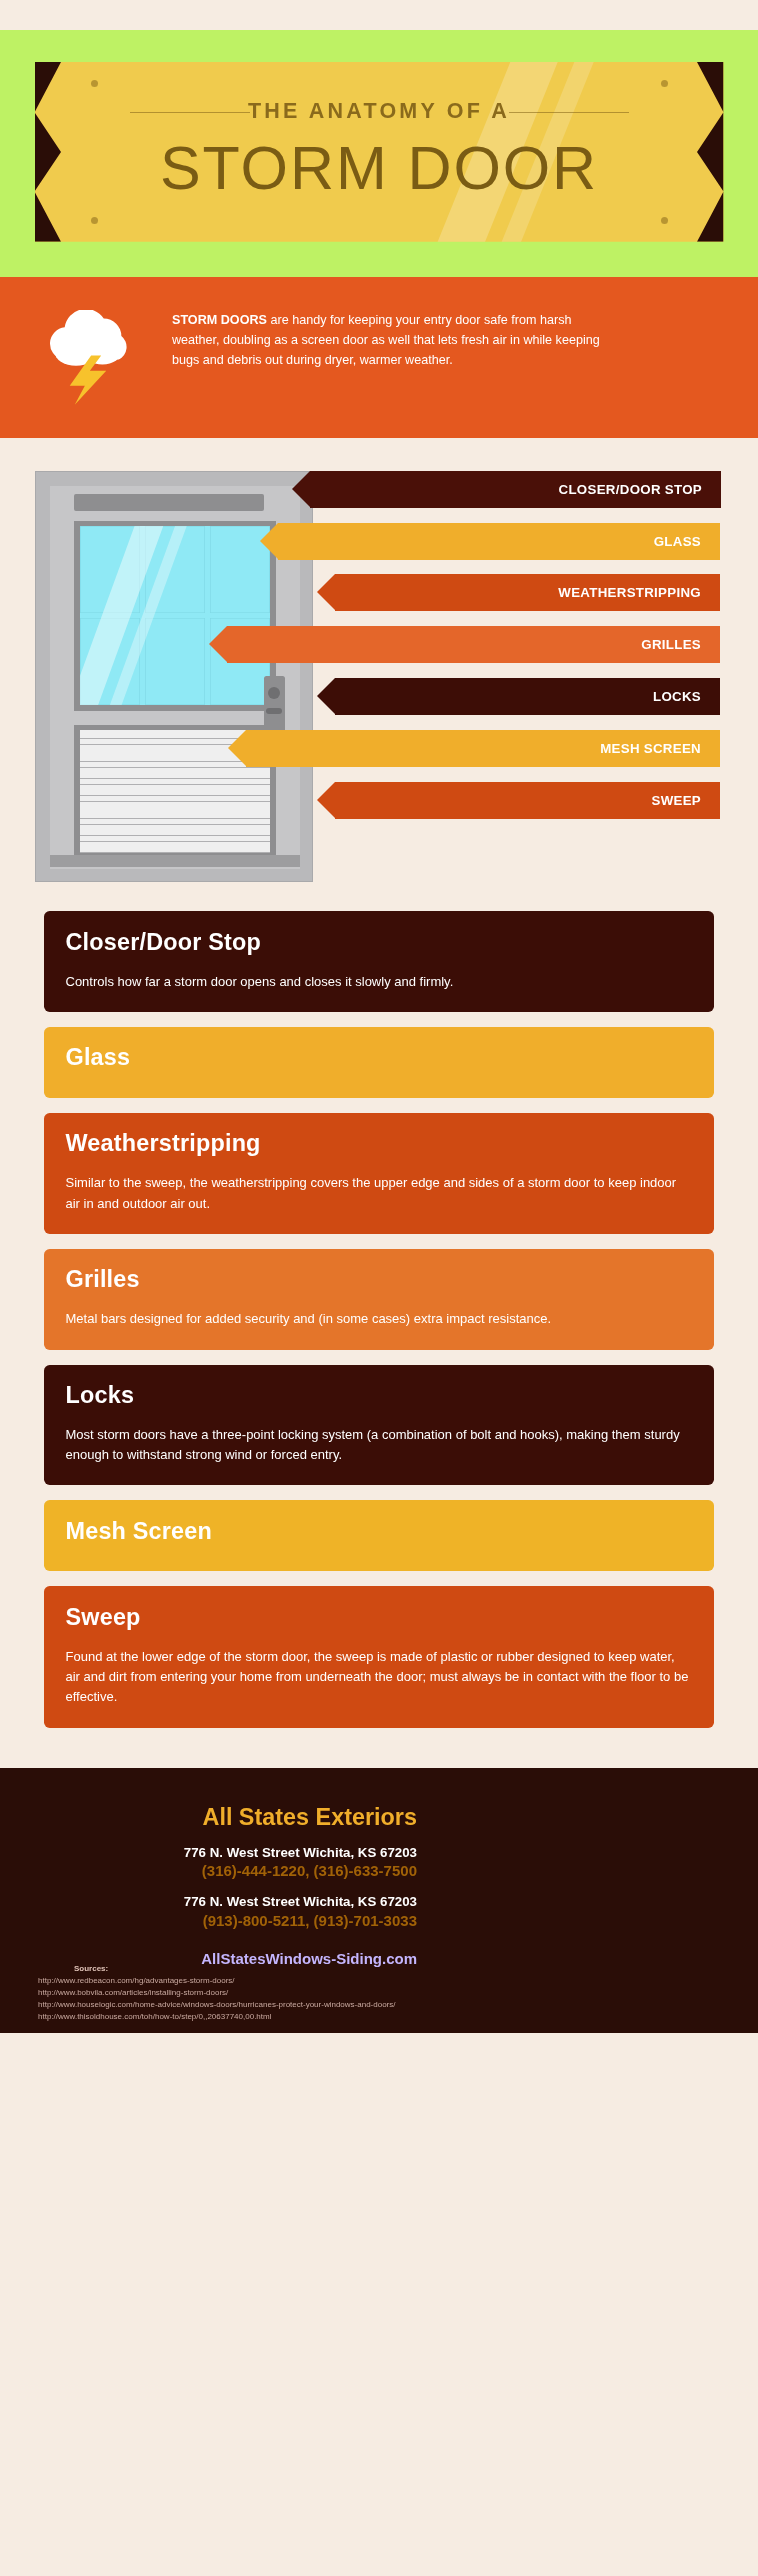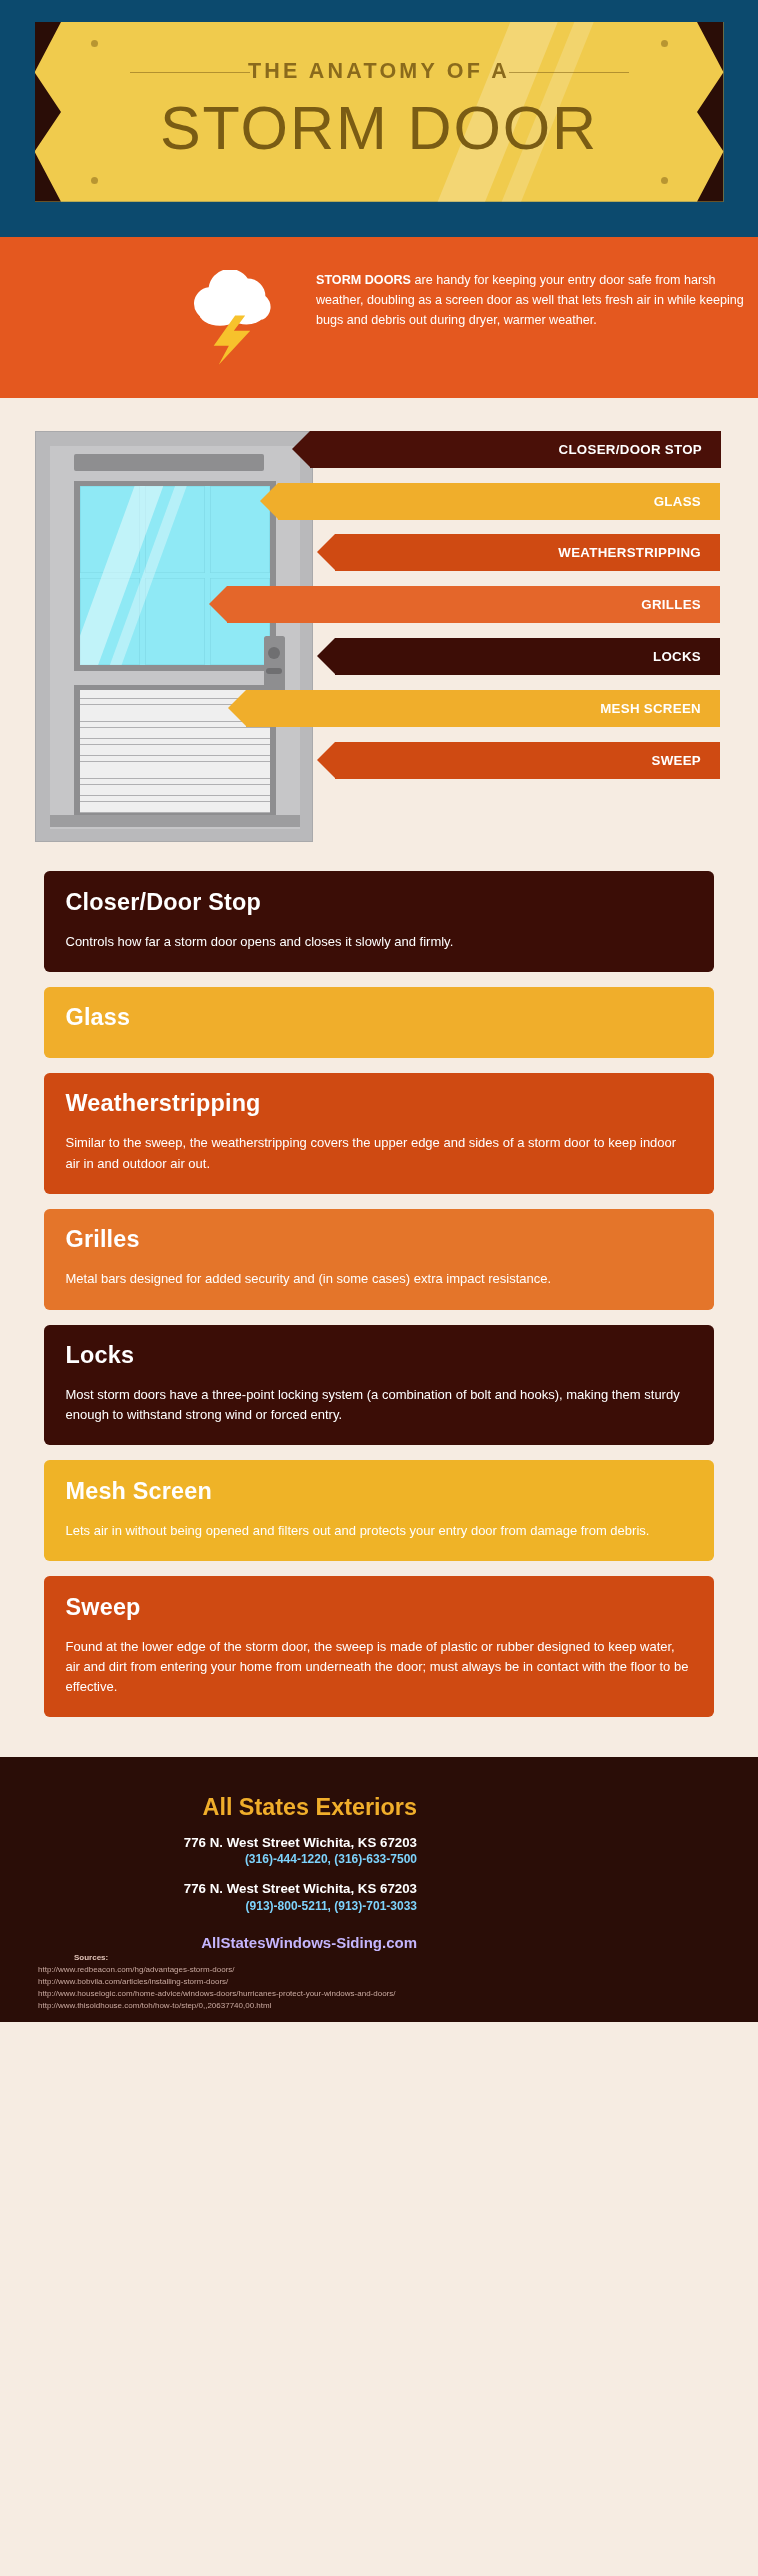--- a/index.html
+++ b/index.html
@@ -11,23 +11,24 @@
   .page {
     width: 758px;
     height: 2576px;
     position: relative;
     background: #f6ece2;
     overflow: hidden;
   }
 
   
   .header {
-    background: #0c4a6e;
-    padding: 22px 0 35px 0;
-    position: relative;
+    background: #bef264;
+    padding: 32px 0 35px 0;
+    position: relative;
+    margin-top: 30px;
   }
   .ribbon {
     width: 689px;
     margin: 0 auto;
     background: #f0cb4d;
     position: relative;
     padding: 37px 0 39px 0;
     text-align: center;
     overflow: hidden;
     clip-path: polygon(0 0, 100% 0, 100% 100%, 0 100%);
@@ -103,21 +104,21 @@
     font-weight: normal;
     letter-spacing: 1.9px;
   }
 
   
   .intro {
     background: #e4581f;
     padding: 29px 0 33px 8px;
     display: flex;
     align-items: flex-start;
-    justify-content: flex-end;
+    justify-content: flex-start;
   }
   .cloud-wrap {
     width: 164px;
     display: flex;
     justify-content: center;
     padding-top: 3.8px;
   }
   .intro-text {
     width: 442px;
     color: #fff;
@@ -370,22 +371,22 @@
     font-size: 23.4px;
     font-weight: bold;
     margin-bottom: 14px;
   }
   .contact .addr {
     font-size: 13.3px;
     font-weight: bold;
     margin-bottom: 2.5px;
   }
   .contact .phone {
-    color: #7dd3fc;
-    font-size: 12px;
+    color: #a16207;
+    font-size: 15px;
     font-weight: bold;
     margin-bottom: 15px;
   }
   .contact .site {
     color: #c4b5fd;
     font-size: 15px;
     font-weight: bold;
     margin-top: 21.5px;
   }
   .sources {
@@ -518,21 +519,20 @@
       <p>Metal bars designed for added security and (in some cases) extra impact resistance.</p>
     </div>
 
     <div class="card bg-dark2">
       <h3>Locks</h3>
       <p>Most storm doors have a three-point locking system (a combination of bolt and hooks), making them sturdy enough to withstand strong wind or forced entry.</p>
     </div>
 
     <div class="card bg-yellow2">
       <h3>Mesh Screen</h3>
-      <p>Lets air in without being opened and filters out and protects your entry door from damage from debris.</p>
     </div>
 
     <div class="card bg-orange3">
       <h3>Sweep</h3>
       <p>Found at the lower edge of the storm door, the sweep is made of plastic or rubber designed to keep water, air and dirt from entering your home from underneath the door; must always be in contact with the floor to be effective.</p>
     </div>
   </div>
 
   <div class="footer">
 

